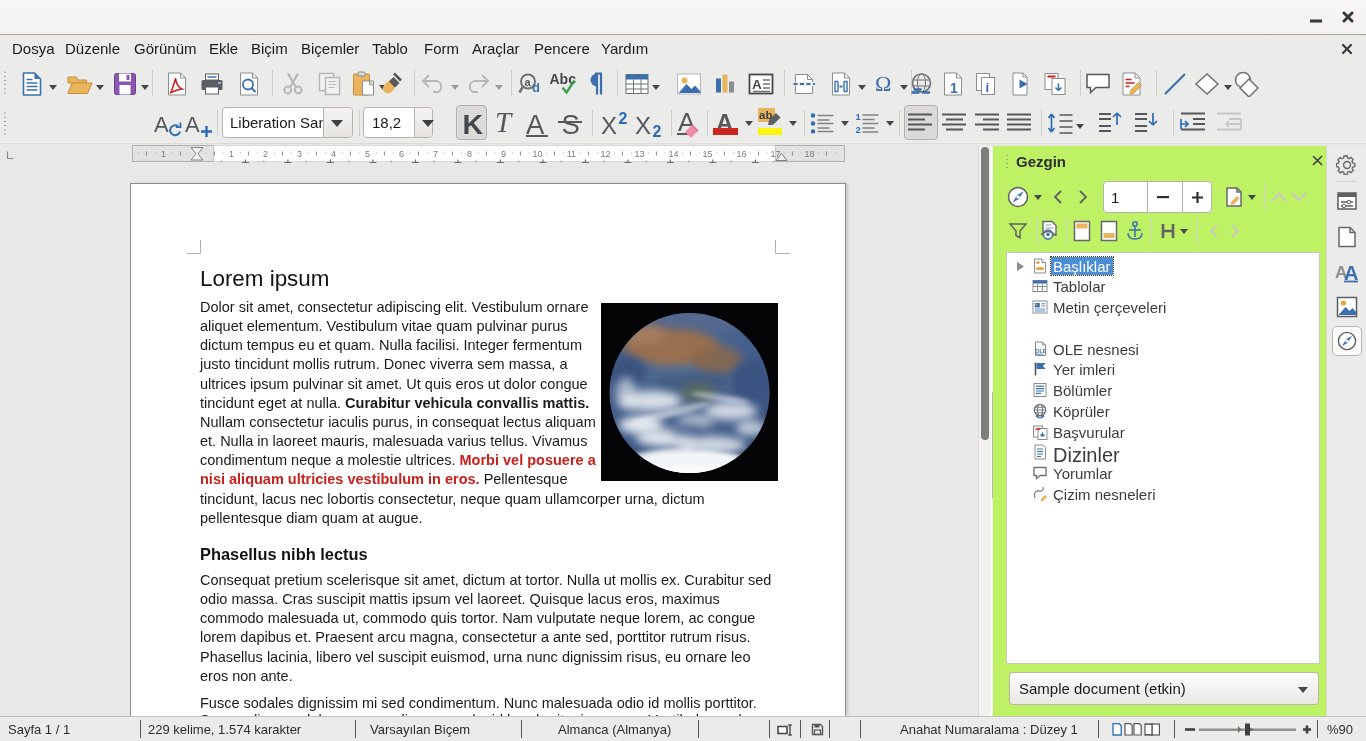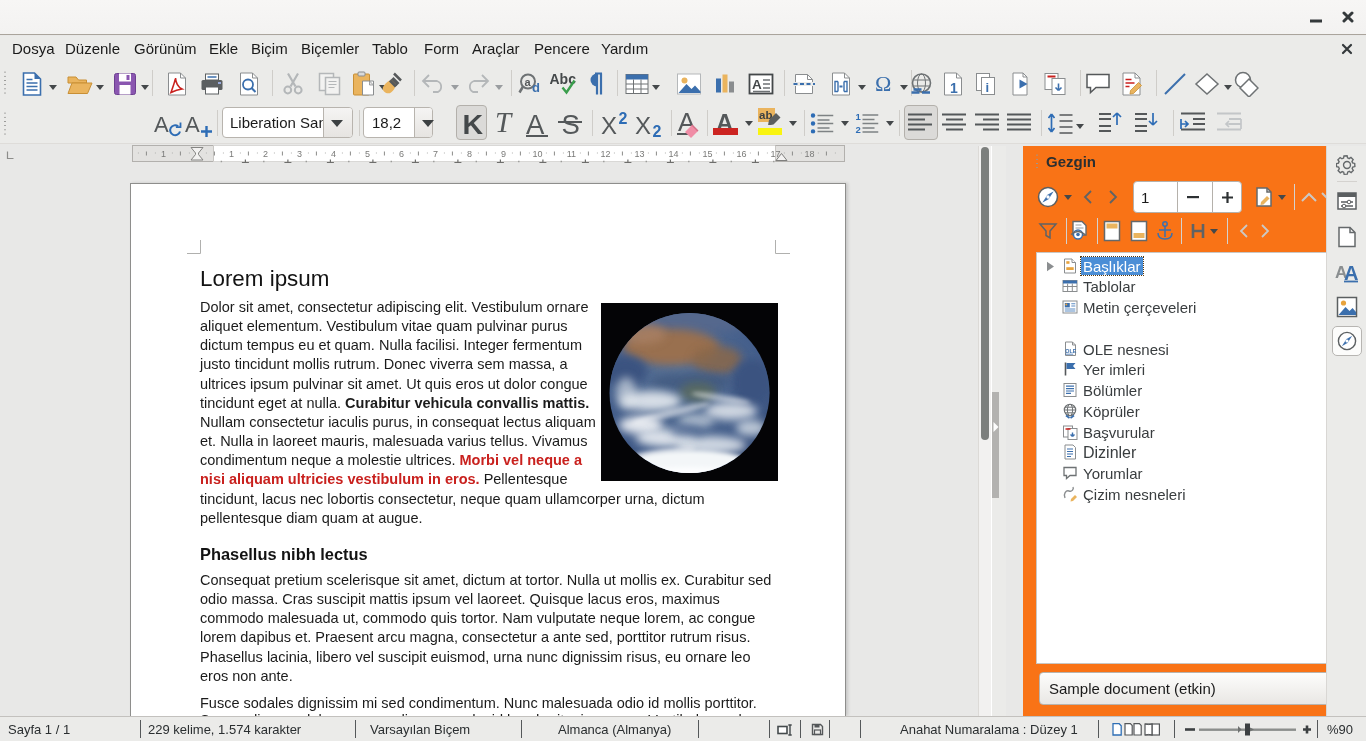--- a/index.html
+++ b/index.html
@@ -29,21 +29,21 @@
 #ruler{left:0;top:144px;width:978px;height:24px;background:#e8e8e7}
 #docarea{left:0;top:168px;width:978px;height:548px;background:#e8e8e7}
 #page{left:130px;top:183px;width:716px;height:533px;background:#fff;border:1px solid #8e8e8c;border-bottom:none;box-shadow:2px 0 3px rgba(0,0,0,.15)}
 .bl{position:absolute;white-space:nowrap;font-size:14.5px;line-height:19.17px;height:19.17px;color:#1b1b1b}
 .bl b{font-weight:bold}
 .red{color:#c9211e;font-weight:bold}
 #vscroll{left:978px;top:146px;width:13px;height:570px;background:#f2f1f0;border-left:1px solid #dcdad7}
 #vthumb{position:absolute;left:2px;top:1px;width:8px;height:293px;background:#7c7f7d;border-radius:5px}
 #splitter{left:991px;top:146px;width:15px;height:570px;background:#ebebe9;border-left:1px solid #fff}
 
-#sidebar{left:1023px;top:146px;width:333px;height:570px;background:#f97316}
+#sidebar{left:993px;top:146px;width:333px;height:570px;background:#bef264}
 #sbstrip{left:1326px;top:146px;width:40px;height:570px;background:#ebebe9;border-left:1px solid #d9d7d4}
 #statusbar{left:0;top:716px;width:1366px;height:25px;background:#ebebe9;border-top:1px solid #c3c1be}
 .st{position:absolute;top:5px;font-size:13px;color:#2a2e30}
 .ssep{position:absolute;top:3px;width:1px;height:18px;background:#55585a}
 </style></head>
 <body>
 <div class="abs" id="titlebar">
 <svg class="abs" style="left:1306px;top:6px" width="48" height="22" viewBox="0 0 48 22">
       <path d="M4 15h12" stroke="#34393b" stroke-width="3"></path>
       <path d="M38 7l8 8M46 7l-8 8" stroke="#34393b" stroke-width="3" stroke-linecap="round"></path>
@@ -396,21 +396,21 @@
   </svg>
 <div class="txt" style="left:200px;top:266px;font-size:22.4px;font-weight:normal;color:#131313">Lorem ipsum</div>
 <div class="bl" style="left:200px;top:297.9px">Dolor sit amet, consectetur adipiscing elit. Vestibulum ornare</div>
 <div class="bl" style="left:200px;top:317.1px">aliquet elementum. Vestibulum vitae quam pulvinar purus</div>
 <div class="bl" style="left:200px;top:336.2px">dictum tempus eu et quam. Nulla facilisi. Integer fermentum</div>
 <div class="bl" style="left:200px;top:355.4px">justo tincidunt mollis rutrum. Donec viverra sem massa, a</div>
 <div class="bl" style="left:200px;top:374.6px">ultrices ipsum pulvinar sit amet. Ut quis eros ut dolor congue</div>
 <div class="bl" style="left:200px;top:393.8px">tincidunt eget at nulla. <b>Curabitur vehicula convallis mattis.</b></div>
 <div class="bl" style="left:200px;top:412.9px">Nullam consectetur iaculis purus, in consequat lectus aliquam</div>
 <div class="bl" style="left:200px;top:432.1px">et. Nulla in laoreet mauris, malesuada varius tellus. Vivamus</div>
-<div class="bl" style="left:200px;top:451.3px">condimentum neque a molestie ultrices. <span class="red">Morbi vel neque a</span></div>
+<div class="bl" style="left:200px;top:451.3px">condimentum neque a molestie ultrices. <span class="red">Morbi vel posuere a</span></div>
 <div class="bl" style="left:200px;top:470.4px"><span class="red">nisi aliquam ultricies vestibulum in eros.</span> Pellentesque</div>
 <div class="bl" style="left:200px;top:489.6px">tincidunt, lacus nec lobortis consectetur, neque quam ullamcorper urna, dictum</div>
 <div class="bl" style="left:200px;top:508.8px">pellentesque diam quam at augue.</div>
 <div class="txt" style="left:200px;top:545px;font-size:16.4px;font-weight:bold;color:#131313">Phasellus nibh lectus</div>
 <div class="bl" style="left:200px;top:570.9px">Consequat pretium scelerisque sit amet, dictum at tortor. Nulla ut mollis ex. Curabitur sed</div>
 <div class="bl" style="left:200px;top:590.1px">odio massa. Cras suscipit mattis ipsum vel laoreet. Quisque lacus eros, maximus</div>
 <div class="bl" style="left:200px;top:609.3px">commodo malesuada ut, commodo quis tortor. Nam vulputate neque lorem, ac congue</div>
 <div class="bl" style="left:200px;top:628.4px">lorem dapibus et. Praesent arcu magna, consectetur a ante sed, porttitor rutrum risus.</div>
 <div class="bl" style="left:200px;top:647.6px">Phasellus lacinia, libero vel suscipit euismod, urna nunc dignissim risus, eu ornare leo</div>
 <div class="bl" style="left:200px;top:666.8px">eros non ante.</div>
@@ -618,21 +618,21 @@
           <path d="M3.5 5h5" stroke="#c9211e" stroke-width="1.5"></path>
           <path d="M10.5 12.5v-4m0 4l-2-2m2 2l2-2" stroke="#3b6fad" stroke-width="1.4"></path>
         </svg>
         <div class="txt" style="left:46px;top:2px;font-size:15px;color:#393d3f">Başvurular</div>
       </div>
 <div class="abs" style="left:0;top:189.4px;width:312px;height:20.8px">
         <svg class="abs" style="left:25px;top:2px" width="16" height="16" viewBox="0 0 16 16">
           <path d="M3 1h8l2.5 2.5V15H3z" fill="#fff" stroke="#8a8d8f"></path>
           <path d="M5 5h6M5 7.5h6M5 10h6M5 12.5h4" stroke="#3b6fad" stroke-width="1.1"></path>
         </svg>
-        <div class="txt" style="left:46px;top:2px;font-size:16px;color:#393d3f">Dizinler</div>
+        <div class="txt" style="left:46px;top:2px;font-size:20px;color:#393d3f">Dizinler</div>
       </div>
 <div class="abs" style="left:0;top:210.2px;width:312px;height:20.8px">
         <svg class="abs" style="left:25px;top:2px" width="16" height="16" viewBox="0 0 16 16">
           <path d="M2 2.5h12v8H8l-3.5 3v-3H2z" fill="#fff" stroke="#6e7274" stroke-width="1.3"></path>
         </svg>
         <div class="txt" style="left:46px;top:2px;font-size:15px;color:#393d3f">Yorumlar</div>
       </div>
 <div class="abs" style="left:0;top:231.0px;width:312px;height:20.8px">
         <svg class="abs" style="left:25px;top:2px" width="16" height="16" viewBox="0 0 16 16">
           <path d="M3 12c-2-4 1-8 4-7s5-2 4-4" fill="none" stroke="#8a8d8f" stroke-width="1.4"></path>

